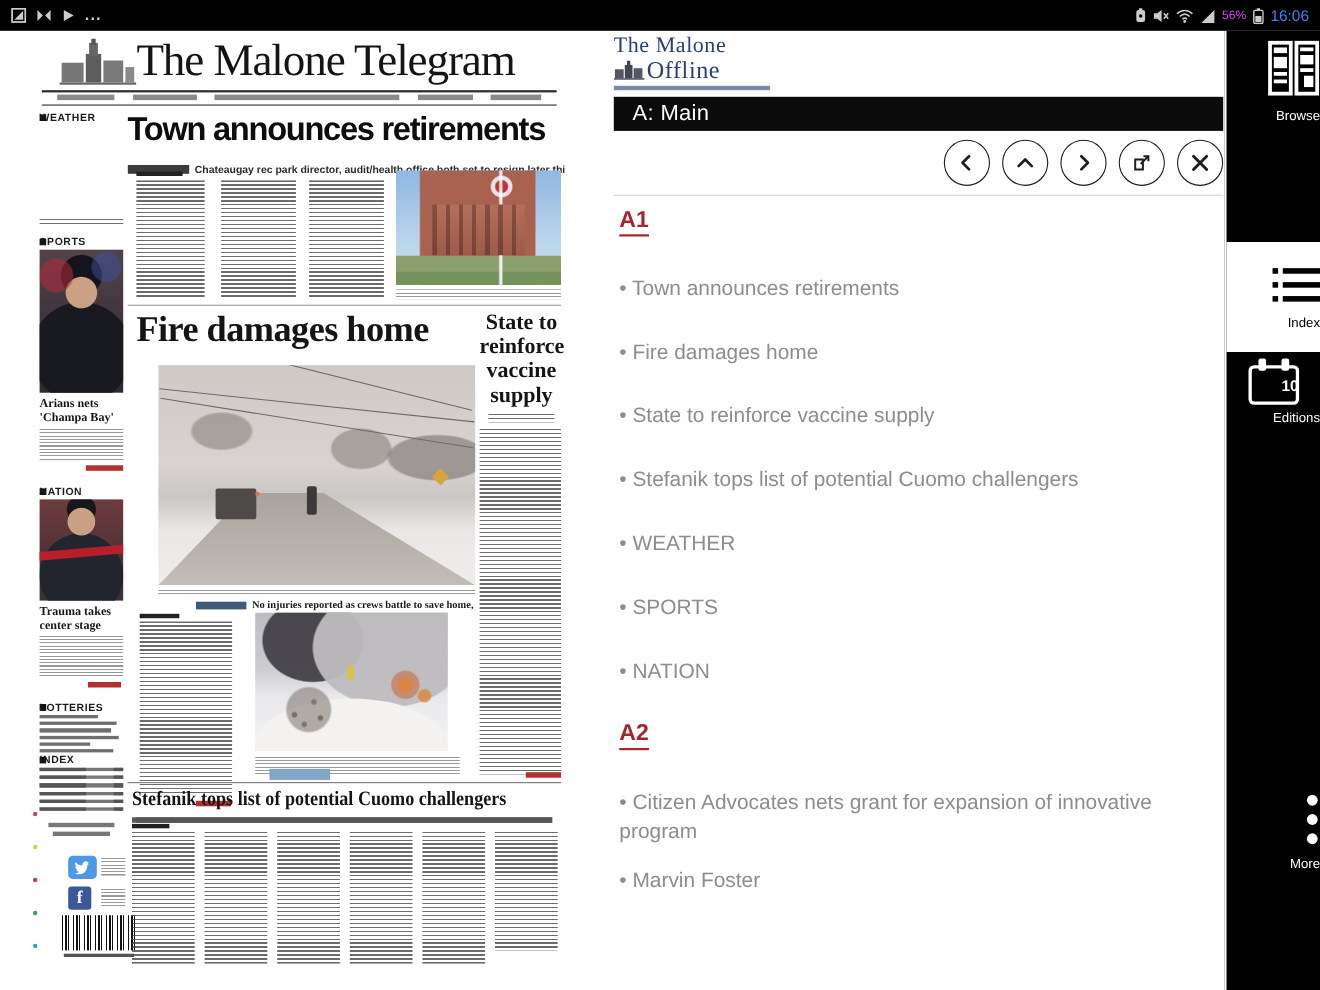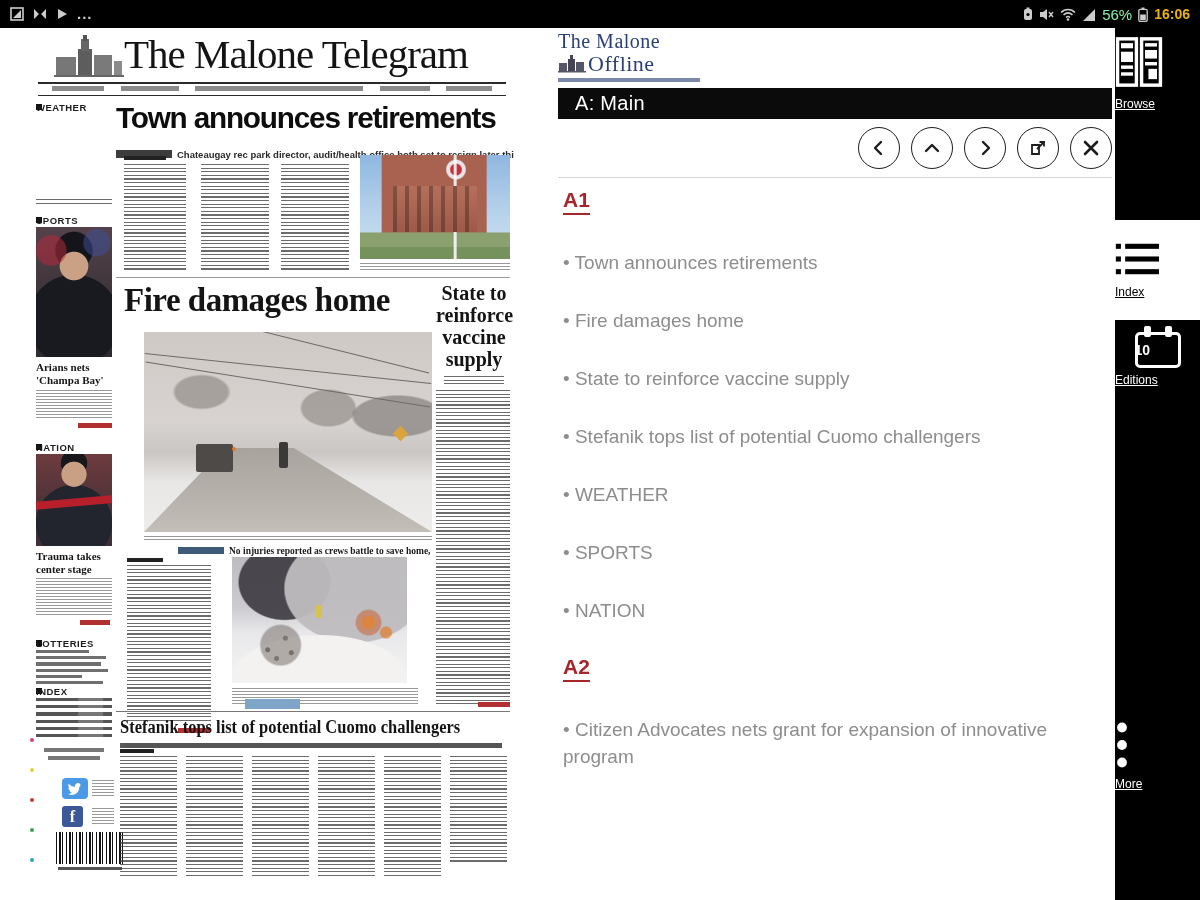--- a/index.html
+++ b/index.html
@@ -4,22 +4,22 @@
 <style>
   html,body{margin:0;padding:0;}
   body{width:1200px;height:900px;position:relative;overflow:hidden;background:#fff;
        font-family:"Liberation Sans",sans-serif;-webkit-font-smoothing:antialiased;}
 
   
   .status-bar{position:absolute;left:0;top:0;width:1200px;height:28px;background:#000;
               display:flex;align-items:center;color:#ccc;z-index:50;}
   .sb-left{display:flex;align-items:center;gap:9px;padding-left:10px;}
   .sb-right{margin-left:auto;display:flex;align-items:center;gap:6px;padding-right:10px;}
-  .sb-txt{font-size:15px;color:#86efac;}
-  .sb-time{font-size:14px;font-weight:bold;color:#eab308;}
+  .sb-txt{font-size:11px;color:#d946ef;}
+  .sb-time{font-size:14px;font-weight:normal;color:#3b82f6;}
   .sb-ellipsis{font-size:15px;font-weight:bold;color:#ccc;letter-spacing:1px;line-height:10px;}
   .sb-ic{display:block;}
 
   
   .paper{position:absolute;left:28px;top:30px;width:488px;height:852px;background:#fff;}
   .paper *{position:absolute;}
   .g{background-image:repeating-linear-gradient(to bottom,rgba(70,70,70,.8) 0 1.2px,transparent 1.2px 3.6px);}
   .gl{background-image:repeating-linear-gradient(to bottom,rgba(110,110,110,.7) 0 1px,transparent 1px 3px);}
 
   .mast-bldg{left:26px;top:5px;}
@@ -183,21 +183,21 @@
   .idx-list{position:absolute;left:563px;top:188px;width:548px;}
   .idx-h{display:inline-block;color:#a6262c;font-size:21px;font-weight:bold;
          border-bottom:2px solid #a6262c;padding-bottom:1px;margin:0 0 34px 0;}
   .idx-h2{margin-top:0;}
   .idx-item{color:#8d8d8d;font-size:19px;line-height:27px;margin-bottom:31px;}
   .idx-item::before{content:"• ";}
   .idx-item.tight{margin-bottom:17px;}
 
   
   .sidebar{position:absolute;right:0;top:28px;width:87px;height:872px;background:#000;border-left:2px solid #fff;box-sizing:border-box;}
-  .side-item{position:absolute;left:0;width:85px;text-align:left;color:#fff;cursor:pointer;text-decoration:underline;}
+  .side-item{position:absolute;left:0;width:85px;text-align:right;color:#fff;cursor:pointer;}
   .side-item .si-label{font-size:12px;margin-top:5px;color:inherit;}
   .side-item.active{background:#fff;color:#000;top:192px;height:100px;padding-top:22px;box-sizing:border-box;}
   .cal{position:relative;width:46px;height:42px;margin:0 auto;}
   .cal-tab{position:absolute;top:0;width:7px;height:11px;background:currentColor;border-radius:2px;}
   .cal-body{position:absolute;left:0;right:0;top:6px;bottom:0;border:3px solid currentColor;border-radius:5px;}
   .cal-num{position:absolute;left:0;right:0;top:16px;font-size:14px;font-weight:bold;}
 </style>
 </head>
 <body>
 
@@ -442,20 +442,21 @@
   <div class="idx-h">A1</div>
   <div class="idx-item">Town announces retirements</div>
   <div class="idx-item">Fire damages home</div>
   <div class="idx-item">State to reinforce vaccine supply</div>
   <div class="idx-item">Stefanik tops list of potential Cuomo challengers</div>
   <div class="idx-item">WEATHER</div>
   <div class="idx-item">SPORTS</div>
   <div class="idx-item">NATION</div>
   <div class="idx-h idx-h2">A2</div>
   <div class="idx-item tight">Citizen Advocates nets grant for expansion of innovative program</div>
+  <div class="idx-item">Marvin Foster</div>
 </div>
 
 <div class="sidebar">
 
   <div class="side-item" style="top:8px">
     <svg width="48" height="52" viewBox="0 0 28 30">
       <rect x="1.5" y="1.5" width="11" height="27" fill="none" stroke="#fff" stroke-width="2"></rect>
       <rect x="15.5" y="1.5" width="11" height="27" fill="none" stroke="#fff" stroke-width="2"></rect>
       <rect x="3.5" y="4" width="7" height="3" fill="#fff"></rect>
         <rect x="3.5" y="9" width="7" height="6" fill="#fff"></rect>

